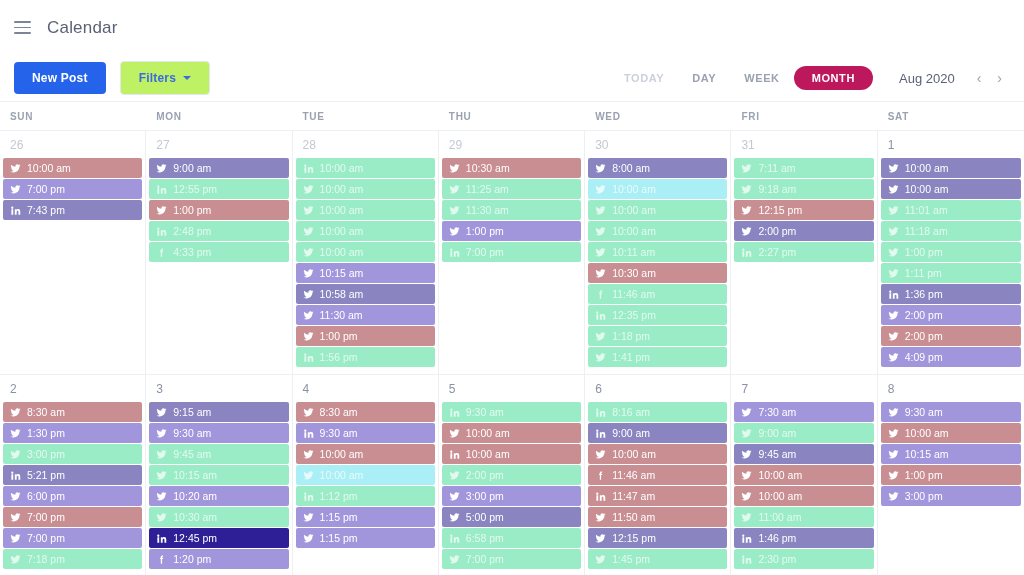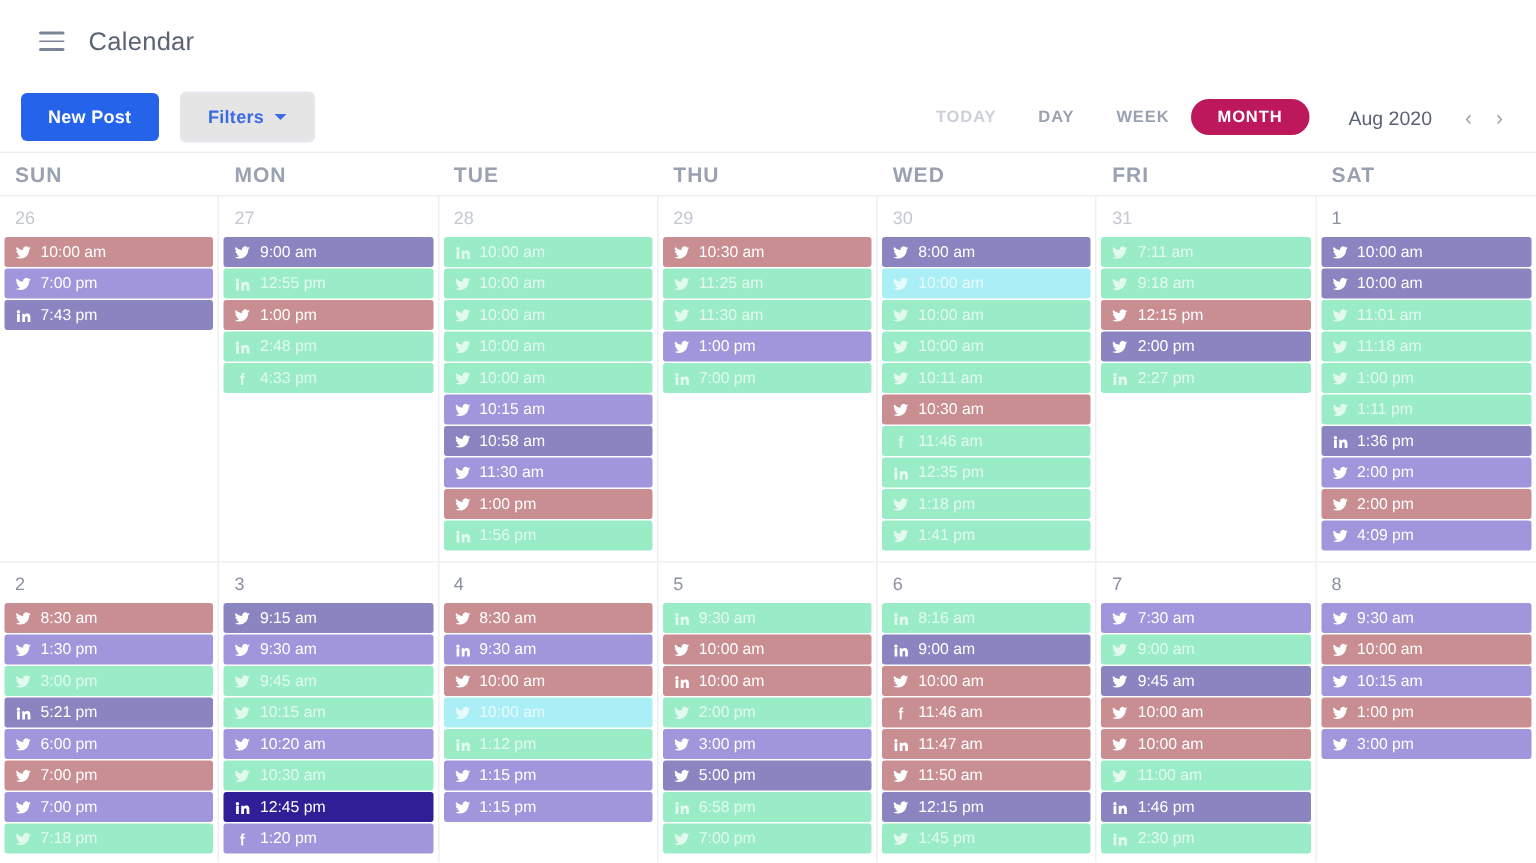--- a/index.html
+++ b/index.html
@@ -9,21 +9,21 @@
     background: #ffffff;
     font-family: "Liberation Sans", sans-serif;
     -webkit-font-smoothing: antialiased;
   }
 
   
   .topbar {
     height: 55px;
     display: flex;
     align-items: center;
-    padding-left: 26px;
+    padding-left: 14px;
     gap: 16px;
   }
   .hamburger {
     width: 17px; height: 13px;
     display: flex; flex-direction: column; justify-content: space-between;
     cursor: pointer;
   }
   .hamburger span { display: block; height: 1.6px; background: #7c8597; border-radius: 1px; }
   .hamburger span:nth-child(1){ width: 17px; }
   .hamburger span:nth-child(2){ width: 17px; }
@@ -48,21 +48,21 @@
     border: none;
     border-radius: 4px;
     font-size: 12px;
     font-weight: bold;
     padding: 9px 18px;
     cursor: pointer;
     letter-spacing: .2px;
   }
   .btn-filters {
     margin-left: 14px;
-    background: #e5e5e5;
+    background: #bef264;
     color: #3b6ae1;
     border: 1px solid #e3e7ef;
     border-radius: 4px;
     font-size: 12px;
     font-weight: bold;
     padding: 9px 18px;
     cursor: pointer;
     display: flex; align-items: center; gap: 7px;
     letter-spacing: .2px;
   }
@@ -114,21 +114,21 @@
   
   .cal {
     border-top: 1px solid #edeff3;
   }
   .weekdays {
     display: grid;
     grid-template-columns: repeat(7, 1fr);
     height: 28px;
   }
   .weekday {
-    font-size: 14px;
+    font-size: 10px;
     font-weight: bold;
     letter-spacing: .7px;
     color: #9aa1b1;
     padding-left: 10px;
     display: flex; align-items: center;
   }
 
   .week {
     display: grid;
     grid-template-columns: repeat(7, 1fr);

